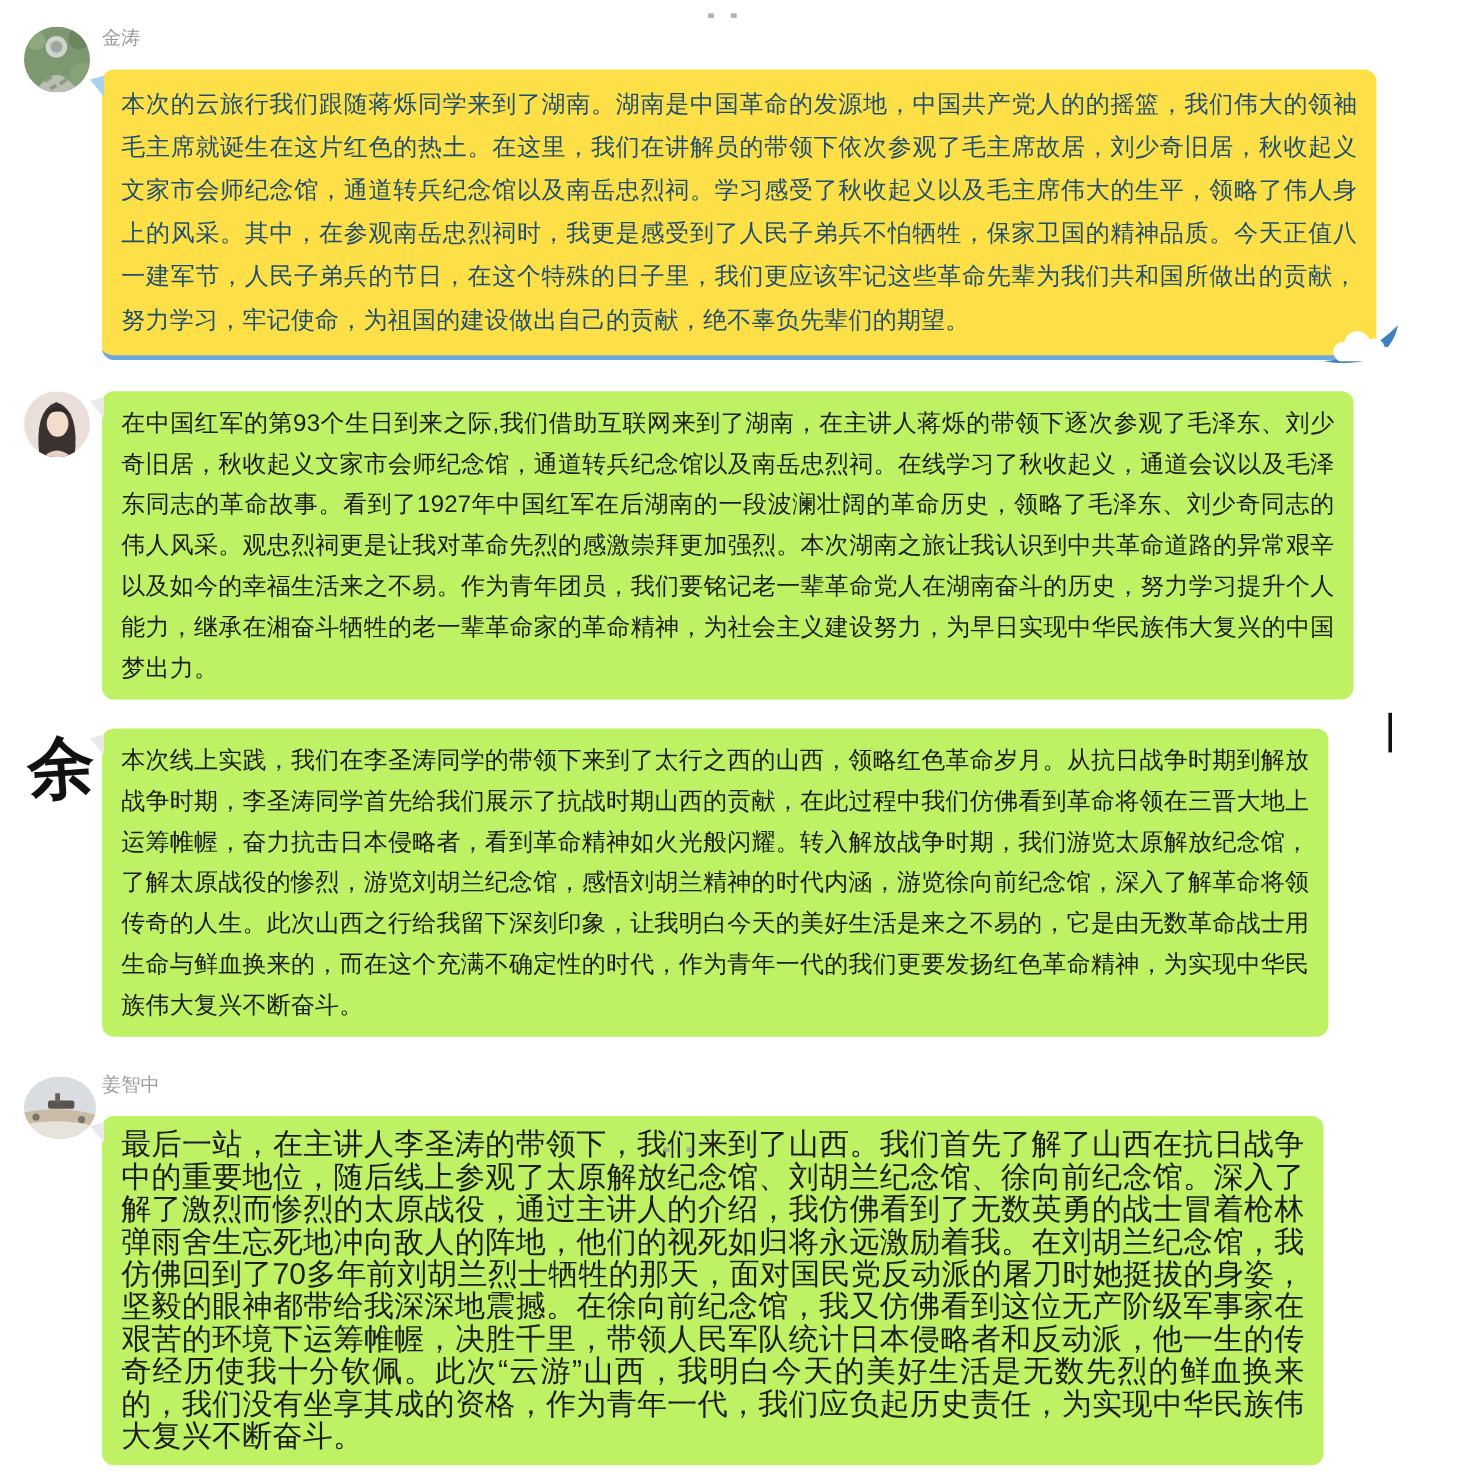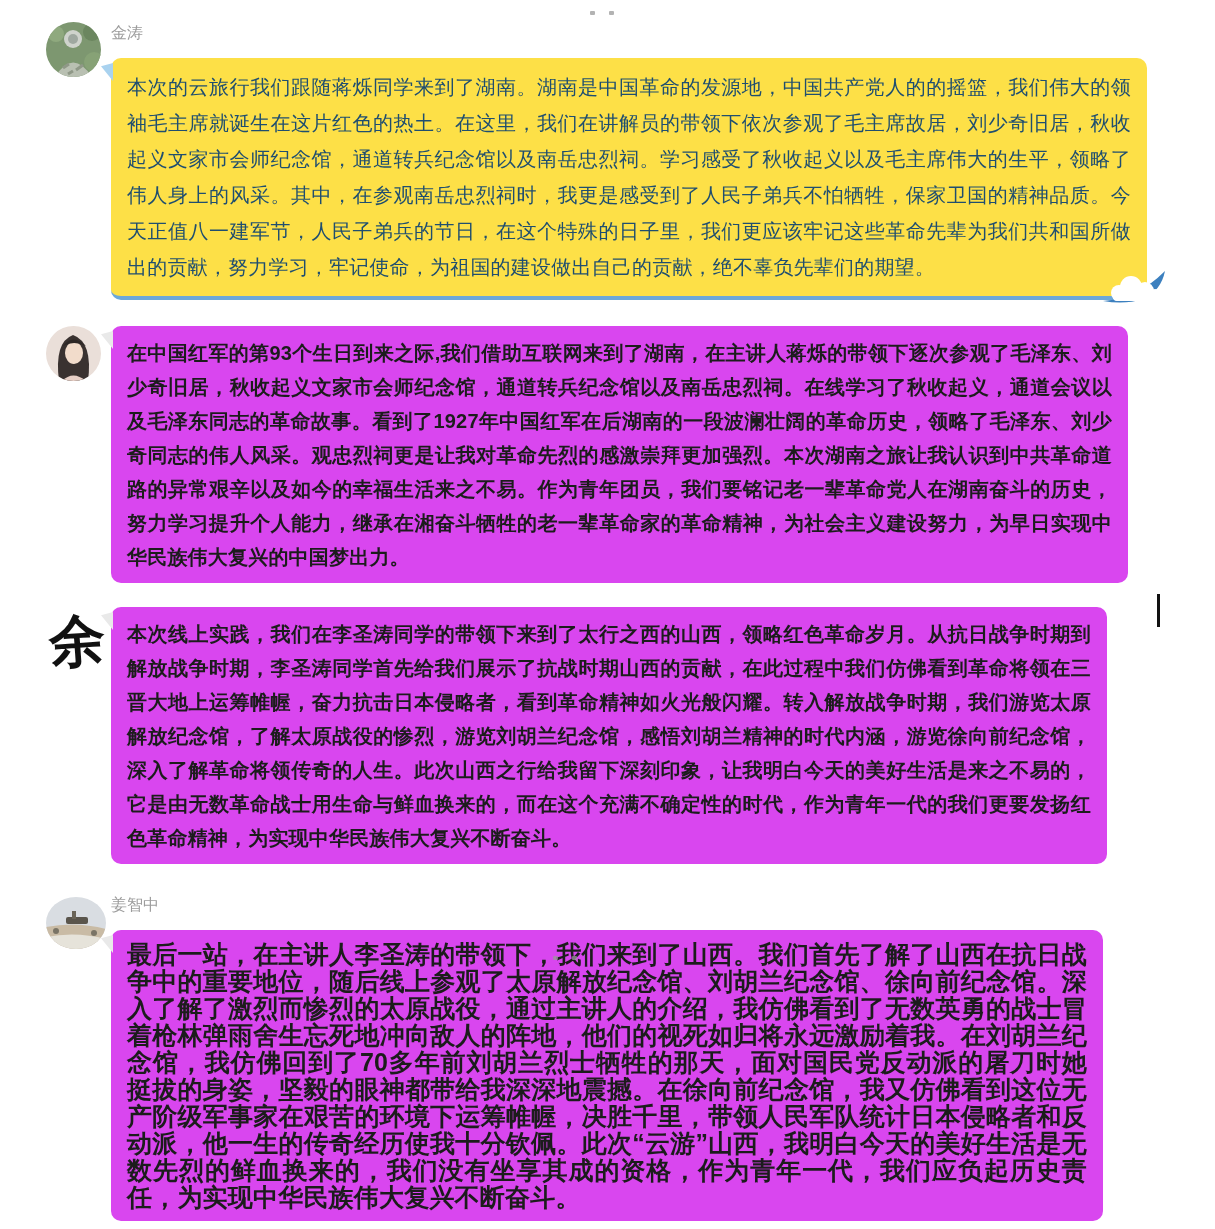--- a/index.html
+++ b/index.html
@@ -2,42 +2,42 @@
 <html><head>
 <meta charset="utf-8">
 <style>
   html,body{margin:0;padding:0;}
   body{
     width:1215px;height:1229px;overflow:hidden;background:#ffffff;
     font-family:"Liberation Sans","DejaVu Sans",sans-serif;
     position:relative;
   }
   .chat{padding-top:22px;}
-  .message{display:flex;align-items:flex-start;padding-left:20px;margin-left:26px;}
+  .message{display:flex;align-items:flex-start;padding-left:20px;}
   .m1{margin-bottom:26px;}
   .m2{margin-bottom:24px;}
   .m3{margin-bottom:30px;}
   .avatar-col{width:65px;flex:0 0 65px;}
   .avatar{width:55px;height:55px;border-radius:50%;overflow:hidden;display:block;}
   .avatar svg{display:block;}
   .avatar-char{
     width:62px;height:68px;font-size:56px;line-height:66px;color:#111;
     font-family:"DejaVu Serif","Liberation Serif",serif;
     transform:rotate(-4deg);text-align:center;font-weight:bold;
   }
   .avatar-ellipse{width:60px;height:52px;border-radius:50%;overflow:hidden;margin-top:3px;display:block;}
   .content{flex:1;min-width:0;}
   .name{font-size:16px;line-height:22px;color:#9c9c9c;margin-bottom:14px;}
   .bubble{
     position:relative;border-radius:10px;
     font-size:20px;color:#1c1c1c;letter-spacing:0.2px;
     padding:10px 16px 9px 16px;line-height:34px;
     text-align:justify;
   }
-  .bubble.gray{background:#d946ef;font-weight:bold;}
+  .bubble.gray{background:#bef264;}
   .bubble.gray .tail{
     position:absolute;left:-10px;top:5px;width:12px;height:18px;background:#e9e9e9;
     clip-path:polygon(100% 0,100% 100%,0 18%);
   }
   .bubble.blue{
     background:#fde047;color:#1f4e70;
     border-bottom:4px solid #6ca8d9;
   }
   .bubble.blue .tail{
     position:absolute;left:-10px;top:5px;width:12px;height:18px;background:#a9d2ef;

